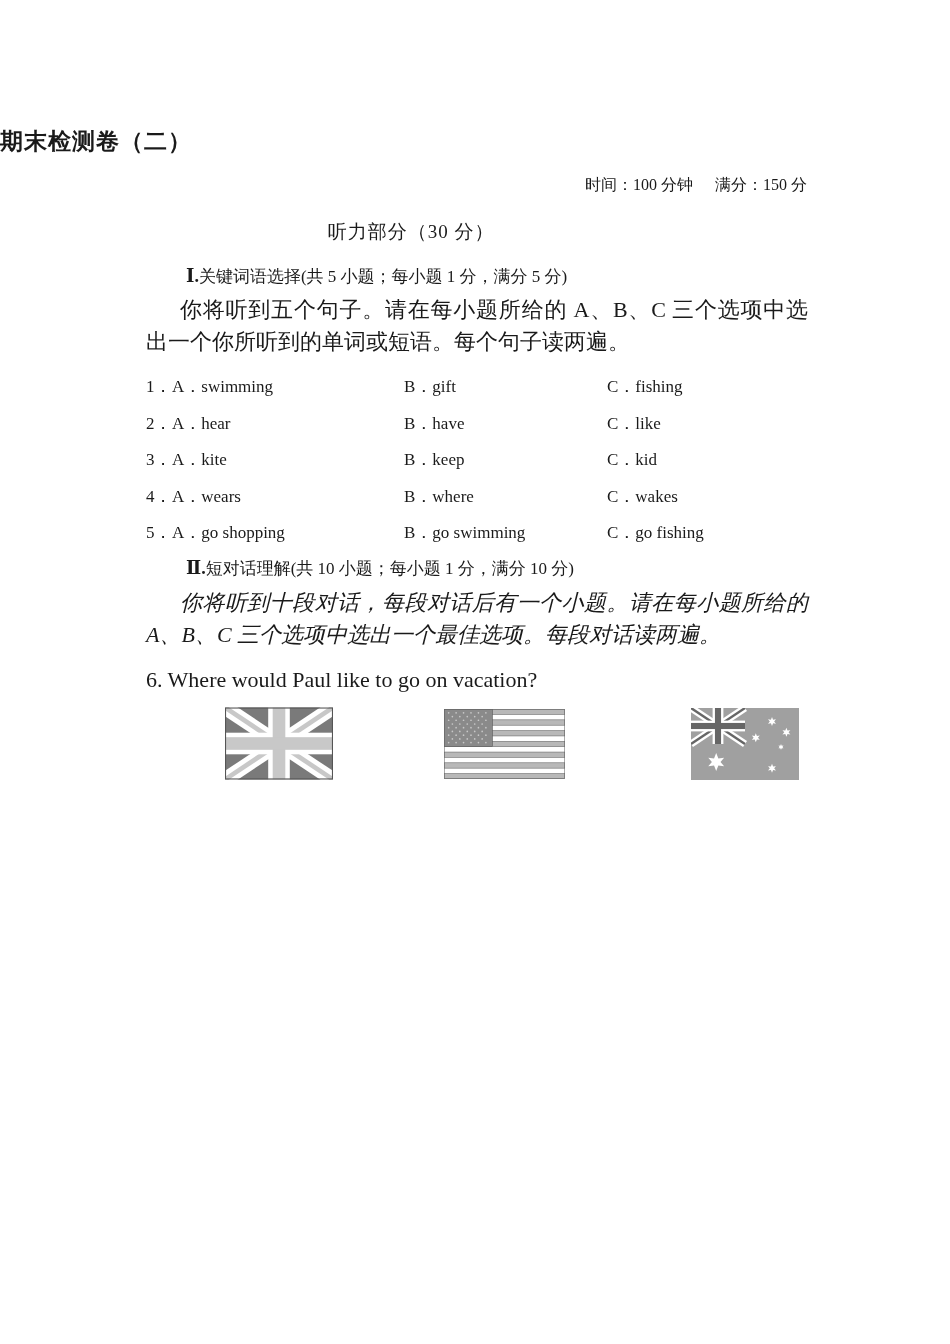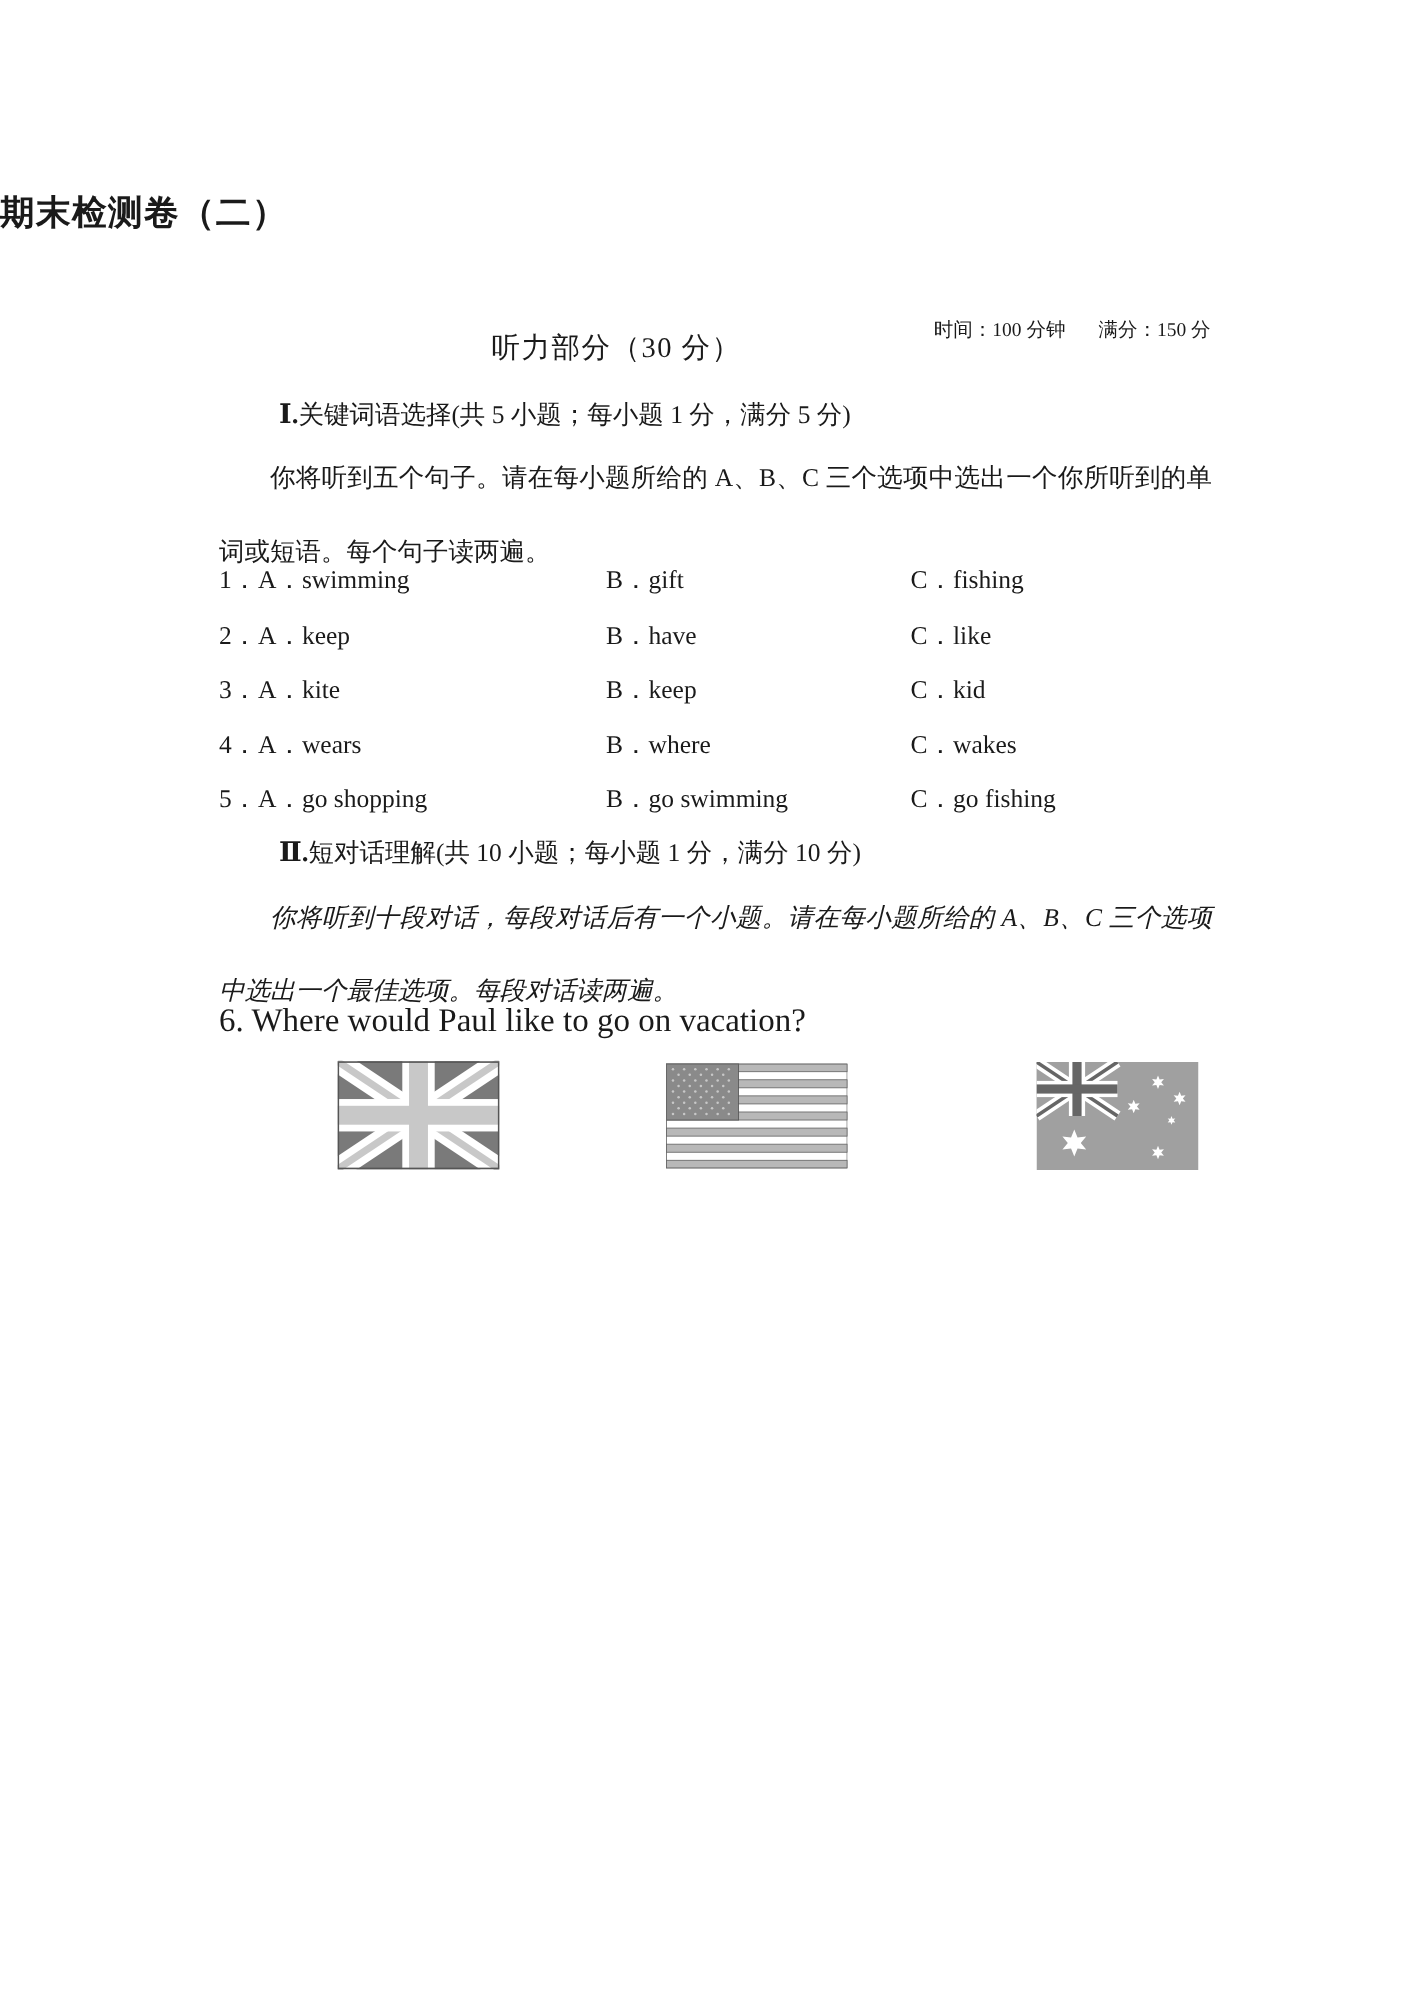--- a/index.html
+++ b/index.html
@@ -1,26 +1,26 @@
 <!DOCTYPE html>
 <html><head>
   <meta charset="utf-8">
   <style>
     html, body { margin: 0; padding: 0; background: #ffffff; }
     body { width: 950px; height: 1344px; position: relative; overflow: hidden;
            font-family: "Liberation Serif", "DejaVu Serif", serif; color: #1a1a1a; }
     .abs { position: absolute; white-space: nowrap; }
     .title { left: 0; width: 950px; top: 126px; font-size: 23px; font-weight: bold;
              font-family: "DejaVu Sans", "Liberation Sans", sans-serif; letter-spacing: 1px; }
-    .meta { right: 143px; top: 175px; font-size: 13px; margin-top: 36px; }
+    .meta { right: 143px; top: 175px; font-size: 16px; }
     .meta span + span { margin-left: 22px; }
     .part { left: 0; width: 822px; top: 219px; text-align: center; font-size: 19px; letter-spacing: 1px; }
     .sec { left: 146px; font-size: 17px; margin-left: 40px; }
     .sec .num { font-weight: bold; font-size: 18px; }
-    .para { left: 146px; width: 662px; font-size: 17px; line-height: 49px; white-space: normal;
+    .para { left: 146px; width: 662px; font-size: 22px; line-height: 32px; white-space: normal;
             text-indent: 34px; text-align: justify; }
     .q { left: 146px; width: 662px; font-size: 17px; height: 24px; }
     .q span { position: absolute; top: 0; }
     .q .n { left: 0; }
     .q .a { left: 26px; }
     .q .b { left: 258px; }
     .q .c { left: 461px; }
     .qtext { left: 146px; font-size: 22px; }
     .flag { position: absolute; }
   </style>
@@ -41,21 +41,21 @@
 <div class="abs para" style="top:294px;">你将听到五个句子。请在每小题所给的 A、B、C 三个选项中选出一个你所听到的单词或短语。每个句子读两遍。</div>
 
 <div class="abs q" style="top:375px;">
   <span class="n">1．</span>
   <span class="a">A．swimming</span>
   <span class="b">B．gift</span>
   <span class="c">C．fishing</span>
 </div>
 <div class="abs q" style="top:412px;">
   <span class="n">2．</span>
-  <span class="a">A．keep</span>
+  <span class="a">A．hear</span>
   <span class="b">B．have</span>
   <span class="c">C．like</span>
 </div>
 <div class="abs q" style="top:448px;">
   <span class="n">3．</span>
   <span class="a">A．kite</span>
   <span class="b">B．keep</span>
   <span class="c">C．kid</span>
 </div>
 <div class="abs q" style="top:485px;">

